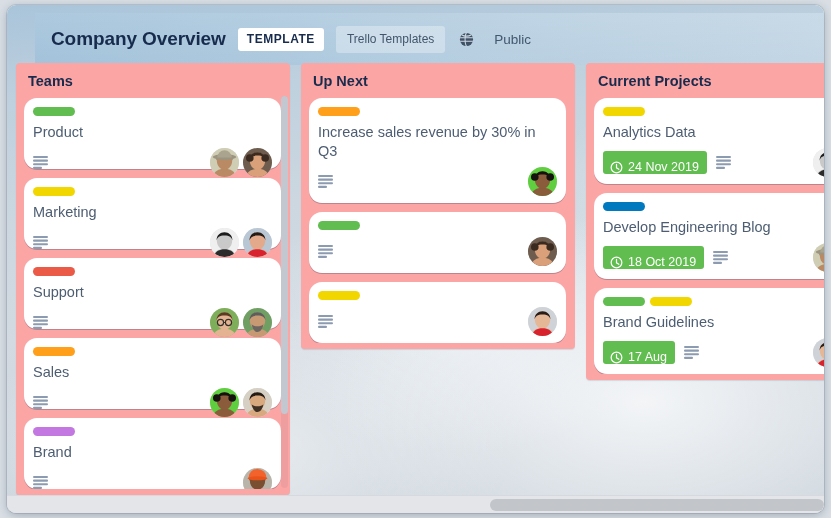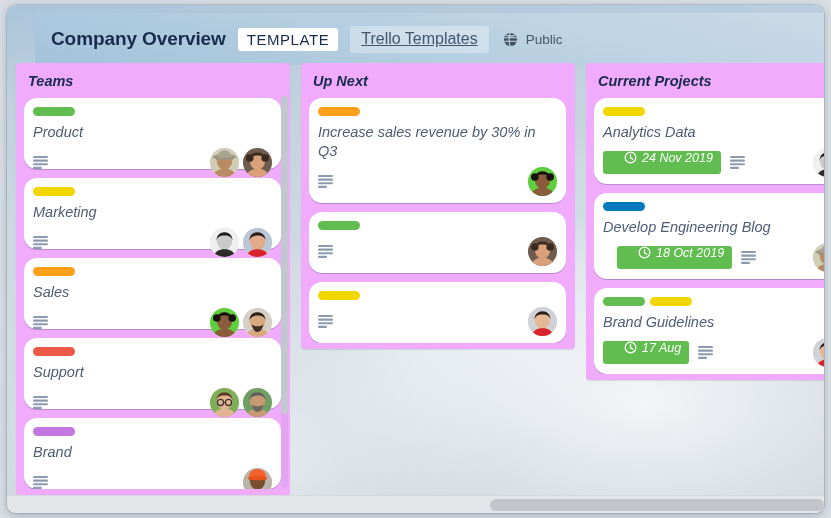--- a/index.html
+++ b/index.html
@@ -71,39 +71,38 @@
     padding: 0 10px;
     border-radius: 3px;
     font-size: 12.5px;
     color: #44596e;
     white-space: nowrap;
   }
 
   #template-badge {
     background: #ffffff;
     color: #172b4d;
-    font-size: 15px;
-    font-weight: normal;
+    font-size: 12px;
+    font-weight: bold;
     letter-spacing: 0.55px;
     height: 23px;
     padding: 0 9px;
     border-radius: 3px;
   }
 
   #trello-templates-btn {
     background: rgba(255,255,255,0.32);
     color: #41566c;
-    font-size: 16px;
+    font-size: 12px;
     height: 27px;
     padding: 0 11px;
-    text-decoration: underline;
   }
 
   #visibility-chip {
-    gap: 8px;
+    gap: 20px;
     color: #42586e;
     font-size: 13.5px;
     background: transparent;
     padding: 0 2px;
   }
 
   .globe-ico { display:block; }
 
   
   #lists-area {
@@ -116,27 +115,26 @@
     align-items: flex-start;
     gap: 11px;
     padding: 6px 0 0 9px;
   }
 
   .list {
     position: relative;
     flex: 0 0 auto;
     width: 274px;
     max-height: 432px;
-    background: #f0abfc;
+    background: #fca5a5;
     border-radius: 4px;
     padding: 9px 4px 6px 8px;
     display: flex;
     flex-direction: column;
     box-shadow: 0 1px 1px rgba(9,30,66,0.12);
-    font-style: italic;
   }
 
   .list-title {
     font-size: 14.5px;
     font-weight: bold;
     color: #172b4d;
     padding: 1px 4px 9px 4px;
   }
 
   .cards {
@@ -174,24 +172,24 @@
 
   .card-foot {
     display: flex;
     align-items: center;
     min-height: 28px;
     gap: 9px;
   }
 
   .due-badge {
     display: inline-flex;
-    align-items: flex-start;
+    align-items: flex-end;
     gap: 5px;
     height: 23px;
-    padding: 0 8px 0 21px;
+    padding: 0 8px 0 7px;
     border-radius: 3px;
     background: #61bd4f;
     color: #ffffff;
     font-size: 12.5px;
     white-space: nowrap;
   }
 
   .clock-ico { display:block; }
 
   .desc-ico { display:block; flex:0 0 auto; }
@@ -354,59 +352,20 @@
                     <path d="M7.5 13.5c0-5.2 3.8-8.6 8.5-8.6s8.5 3.4 8.5 8.6c0 6.1-3.8 10.4-8.5 10.4S7.5 19.6 7.5 13.5z" fill="#e2a98a"></path>
                     <path d="M7.2 13.8C7.2 7.9 11.2 4.6 16 4.6s8.8 3.3 8.8 9.2c-1-3.6-3.2-5.4-8.8-5.4S8.2 10.2 7.2 13.8z" fill="#241a16"></path>
                     <path d="M4 32c1.5-6 6-8.5 12-8.5S26.5 26 28 32z" fill="#d8232f"></path>
                   </svg>
                 </div>
               </div>
             </div>
           </div>
           <div class="card">
             <div class="labels">
-              <div class="label-bar" style="background: rgb(255, 159, 26);"></div>
-            </div>
-            <div class="card-title">Sales</div>
-            <div class="card-foot">
-              <span>
-                <svg class="desc-ico" width="15" height="13" viewBox="0 0 15 13">
-                  <g fill="#8c9bb0">
-                    <rect x="0" y="0" width="15" height="2.1" rx="1"></rect>
-                    <rect x="0" y="3.6" width="15" height="2.1" rx="1"></rect>
-                    <rect x="0" y="7.2" width="15" height="2.1" rx="1"></rect>
-                    <rect x="0" y="10.8" width="9" height="2.1" rx="1"></rect>
-                  </g>
-                </svg>
-              </span>
-              <div class="avatars">
-                <div class="avatar">
-                  <svg viewBox="0 0 32 32">
-                    <rect width="32" height="32" fill="#5fcf3f"></rect>
-                    <path d="M3 32c1.6-6.4 6.4-9 13-9s11.4 2.6 13 9z" fill="#8a5c3c"></path>
-                    <path d="M7.5 13.5c0-5.2 3.8-8.6 8.5-8.6s8.5 3.4 8.5 8.6c0 6.1-3.8 10.4-8.5 10.4S7.5 19.6 7.5 13.5z" fill="#8a5c3c"></path>
-                    <path d="M7.2 13.8C7.2 7.9 11.2 4.6 16 4.6s8.8 3.3 8.8 9.2c-1-3.6-3.2-5.4-8.8-5.4S8.2 10.2 7.2 13.8z" fill="#161210"></path>
-                    <circle cx="7.5" cy="11" r="4.2" fill="#161210"></circle>
-                    <circle cx="24.5" cy="11" r="4.2" fill="#161210"></circle>
-                  </svg>
-                </div>
-                <div class="avatar">
-                  <svg viewBox="0 0 32 32">
-                    <rect width="32" height="32" fill="#d6cfc3"></rect>
-                    <path d="M3 32c1.6-6.4 6.4-9 13-9s11.4 2.6 13 9z" fill="#d8a87e"></path>
-                    <path d="M7.5 13.5c0-5.2 3.8-8.6 8.5-8.6s8.5 3.4 8.5 8.6c0 6.1-3.8 10.4-8.5 10.4S7.5 19.6 7.5 13.5z" fill="#d8a87e"></path>
-                    <path d="M7.2 13.8C7.2 7.9 11.2 4.6 16 4.6s8.8 3.3 8.8 9.2c-1-3.6-3.2-5.4-8.8-5.4S8.2 10.2 7.2 13.8z" fill="#241b15"></path>
-                    <path d="M9.5 18c1 6 4 8.5 6.5 8.5S21.5 24 22.5 18c-2.2 3-10.8 3-13 0z" fill="#241b15" opacity=".85"></path>
-                  </svg>
-                </div>
-              </div>
-            </div>
-          </div>
-          <div class="card">
-            <div class="labels">
               <div class="label-bar" style="background: rgb(235, 90, 70);"></div>
             </div>
             <div class="card-title">Support</div>
             <div class="card-foot">
               <span>
                 <svg class="desc-ico" width="15" height="13" viewBox="0 0 15 13">
                   <g fill="#8c9bb0">
                     <rect x="0" y="0" width="15" height="2.1" rx="1"></rect>
                     <rect x="0" y="3.6" width="15" height="2.1" rx="1"></rect>
                     <rect x="0" y="7.2" width="15" height="2.1" rx="1"></rect>
@@ -435,20 +394,59 @@
                     <path d="M7.5 13.5c0-5.2 3.8-8.6 8.5-8.6s8.5 3.4 8.5 8.6c0 6.1-3.8 10.4-8.5 10.4S7.5 19.6 7.5 13.5z" fill="#c79a74"></path>
                     <path d="M7.2 13.8C7.2 7.9 11.2 4.6 16 4.6s8.8 3.3 8.8 9.2c-1-3.6-3.2-5.4-8.8-5.4S8.2 10.2 7.2 13.8z" fill="#5d5d5d"></path>
                     <path d="M9.5 18c1 6 4 8.5 6.5 8.5S21.5 24 22.5 18c-2.2 3-10.8 3-13 0z" fill="#5d5d5d" opacity=".85"></path>
                   </svg>
                 </div>
               </div>
             </div>
           </div>
           <div class="card">
             <div class="labels">
+              <div class="label-bar" style="background: rgb(255, 159, 26);"></div>
+            </div>
+            <div class="card-title">Sales</div>
+            <div class="card-foot">
+              <span>
+                <svg class="desc-ico" width="15" height="13" viewBox="0 0 15 13">
+                  <g fill="#8c9bb0">
+                    <rect x="0" y="0" width="15" height="2.1" rx="1"></rect>
+                    <rect x="0" y="3.6" width="15" height="2.1" rx="1"></rect>
+                    <rect x="0" y="7.2" width="15" height="2.1" rx="1"></rect>
+                    <rect x="0" y="10.8" width="9" height="2.1" rx="1"></rect>
+                  </g>
+                </svg>
+              </span>
+              <div class="avatars">
+                <div class="avatar">
+                  <svg viewBox="0 0 32 32">
+                    <rect width="32" height="32" fill="#5fcf3f"></rect>
+                    <path d="M3 32c1.6-6.4 6.4-9 13-9s11.4 2.6 13 9z" fill="#8a5c3c"></path>
+                    <path d="M7.5 13.5c0-5.2 3.8-8.6 8.5-8.6s8.5 3.4 8.5 8.6c0 6.1-3.8 10.4-8.5 10.4S7.5 19.6 7.5 13.5z" fill="#8a5c3c"></path>
+                    <path d="M7.2 13.8C7.2 7.9 11.2 4.6 16 4.6s8.8 3.3 8.8 9.2c-1-3.6-3.2-5.4-8.8-5.4S8.2 10.2 7.2 13.8z" fill="#161210"></path>
+                    <circle cx="7.5" cy="11" r="4.2" fill="#161210"></circle>
+                    <circle cx="24.5" cy="11" r="4.2" fill="#161210"></circle>
+                  </svg>
+                </div>
+                <div class="avatar">
+                  <svg viewBox="0 0 32 32">
+                    <rect width="32" height="32" fill="#d6cfc3"></rect>
+                    <path d="M3 32c1.6-6.4 6.4-9 13-9s11.4 2.6 13 9z" fill="#d8a87e"></path>
+                    <path d="M7.5 13.5c0-5.2 3.8-8.6 8.5-8.6s8.5 3.4 8.5 8.6c0 6.1-3.8 10.4-8.5 10.4S7.5 19.6 7.5 13.5z" fill="#d8a87e"></path>
+                    <path d="M7.2 13.8C7.2 7.9 11.2 4.6 16 4.6s8.8 3.3 8.8 9.2c-1-3.6-3.2-5.4-8.8-5.4S8.2 10.2 7.2 13.8z" fill="#241b15"></path>
+                    <path d="M9.5 18c1 6 4 8.5 6.5 8.5S21.5 24 22.5 18c-2.2 3-10.8 3-13 0z" fill="#241b15" opacity=".85"></path>
+                  </svg>
+                </div>
+              </div>
+            </div>
+          </div>
+          <div class="card">
+            <div class="labels">
               <div class="label-bar" style="background: rgb(195, 119, 224);"></div>
             </div>
             <div class="card-title">Brand</div>
             <div class="card-foot">
               <span>
                 <svg class="desc-ico" width="15" height="13" viewBox="0 0 15 13">
                   <g fill="#8c9bb0">
                     <rect x="0" y="0" width="15" height="2.1" rx="1"></rect>
                     <rect x="0" y="3.6" width="15" height="2.1" rx="1"></rect>
                     <rect x="0" y="7.2" width="15" height="2.1" rx="1"></rect>
@@ -607,21 +605,21 @@
                 </div>
               </div>
             </div>
           </div>
           <div class="card">
             <div class="labels">
               <div class="label-bar" style="background: rgb(0, 121, 191);"></div>
             </div>
             <div class="card-title">Develop Engineering Blog</div>
             <div class="card-foot">
-              <span class="due-badge" style="background: rgb(97, 189, 79); margin-left: 14px;">
+              <span class="due-badge" style="background: rgb(97, 189, 79);">
                 <span>
                   <svg class="clock-ico" width="13" height="13" viewBox="0 0 16 16">
                     <circle cx="8" cy="8" r="6.6" fill="none" stroke="#ffffff" stroke-width="1.5"></circle>
                     <path d="M8 4.2V8.4l2.9 1.8" fill="none" stroke="#ffffff" stroke-width="1.5" stroke-linecap="round"></path>
                   </svg>
                 </span>
                 <span>18 Oct 2019</span>
               </span>
               <span>
                 <svg class="desc-ico" width="15" height="13" viewBox="0 0 15 13">

